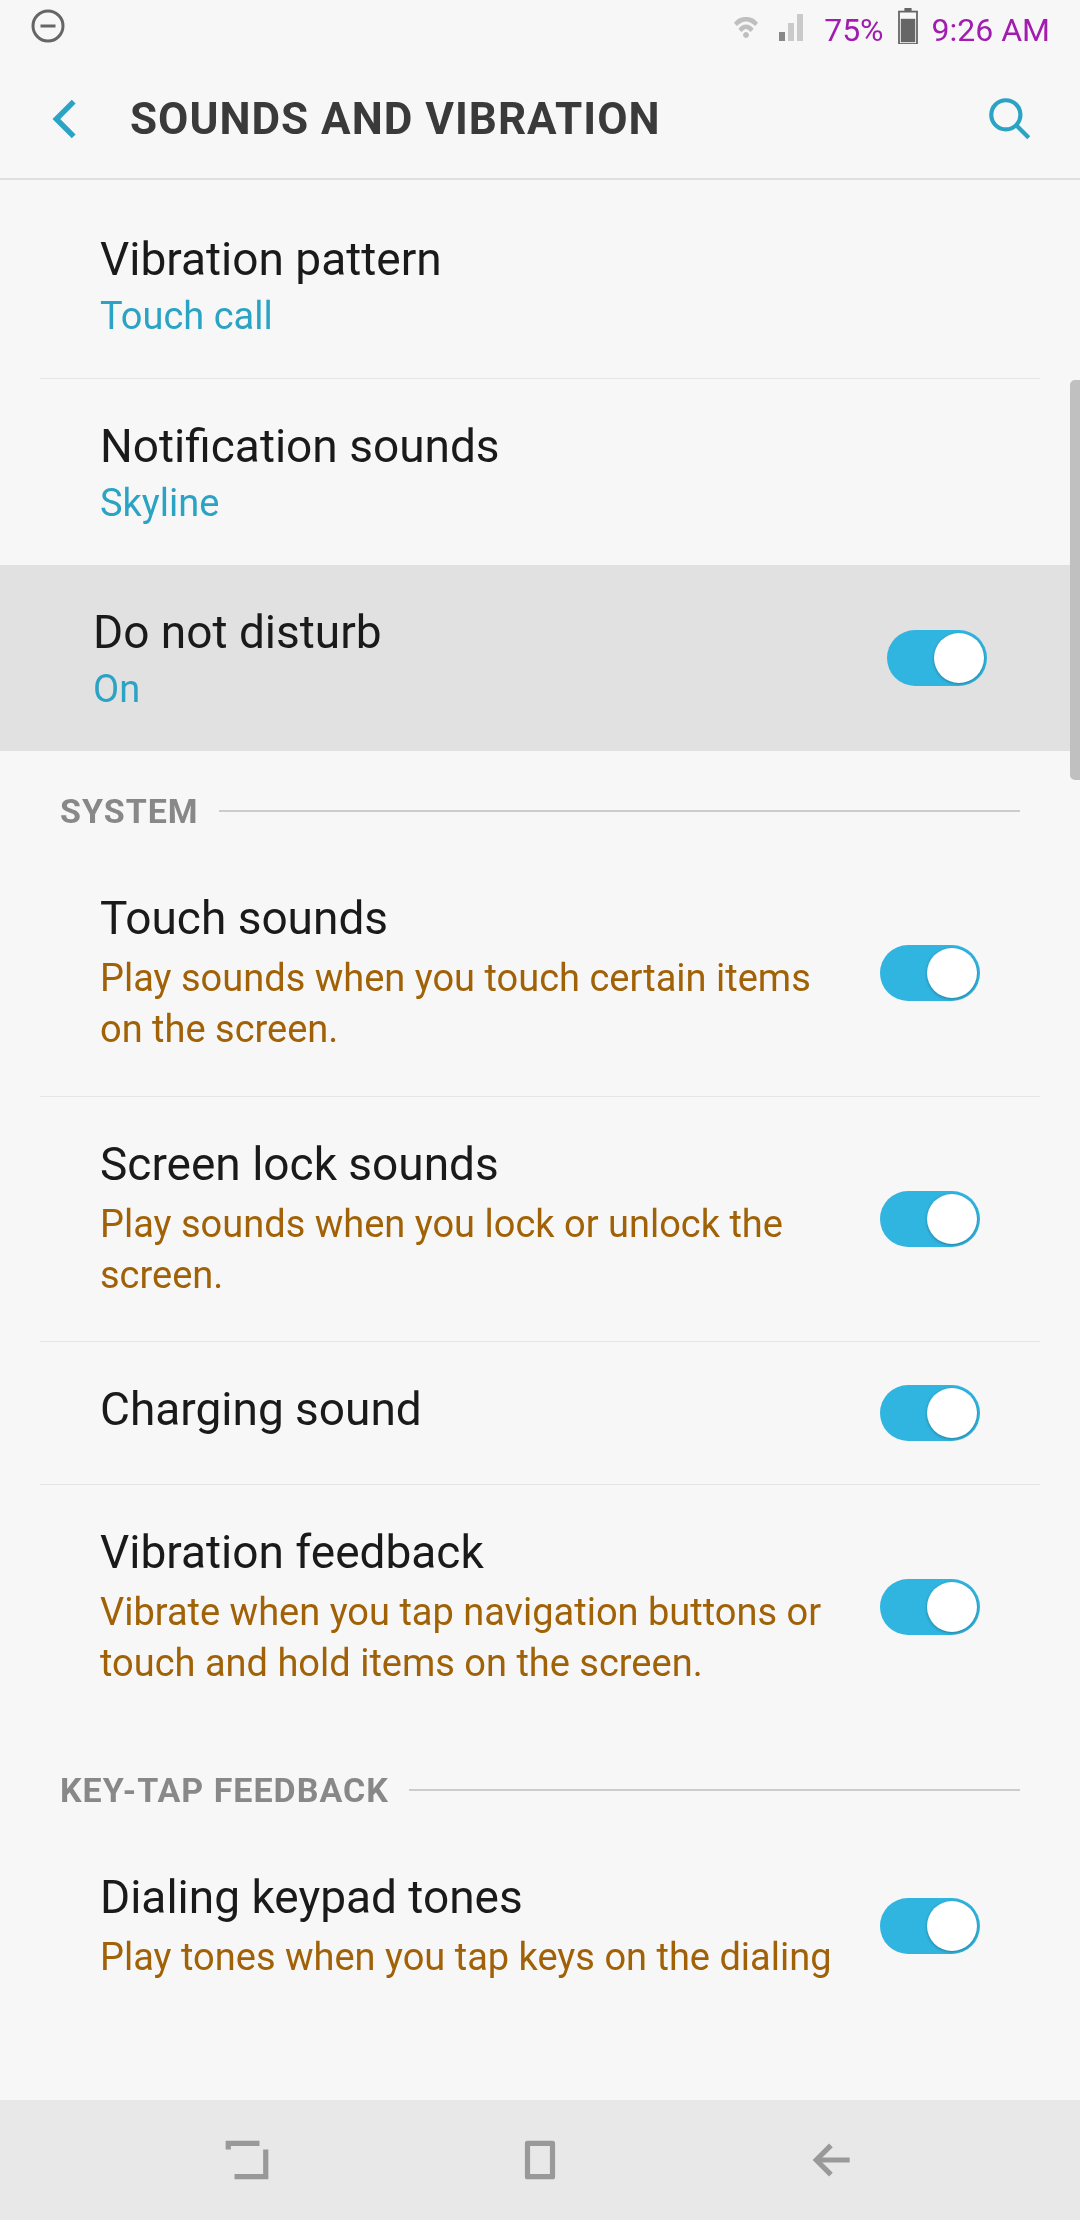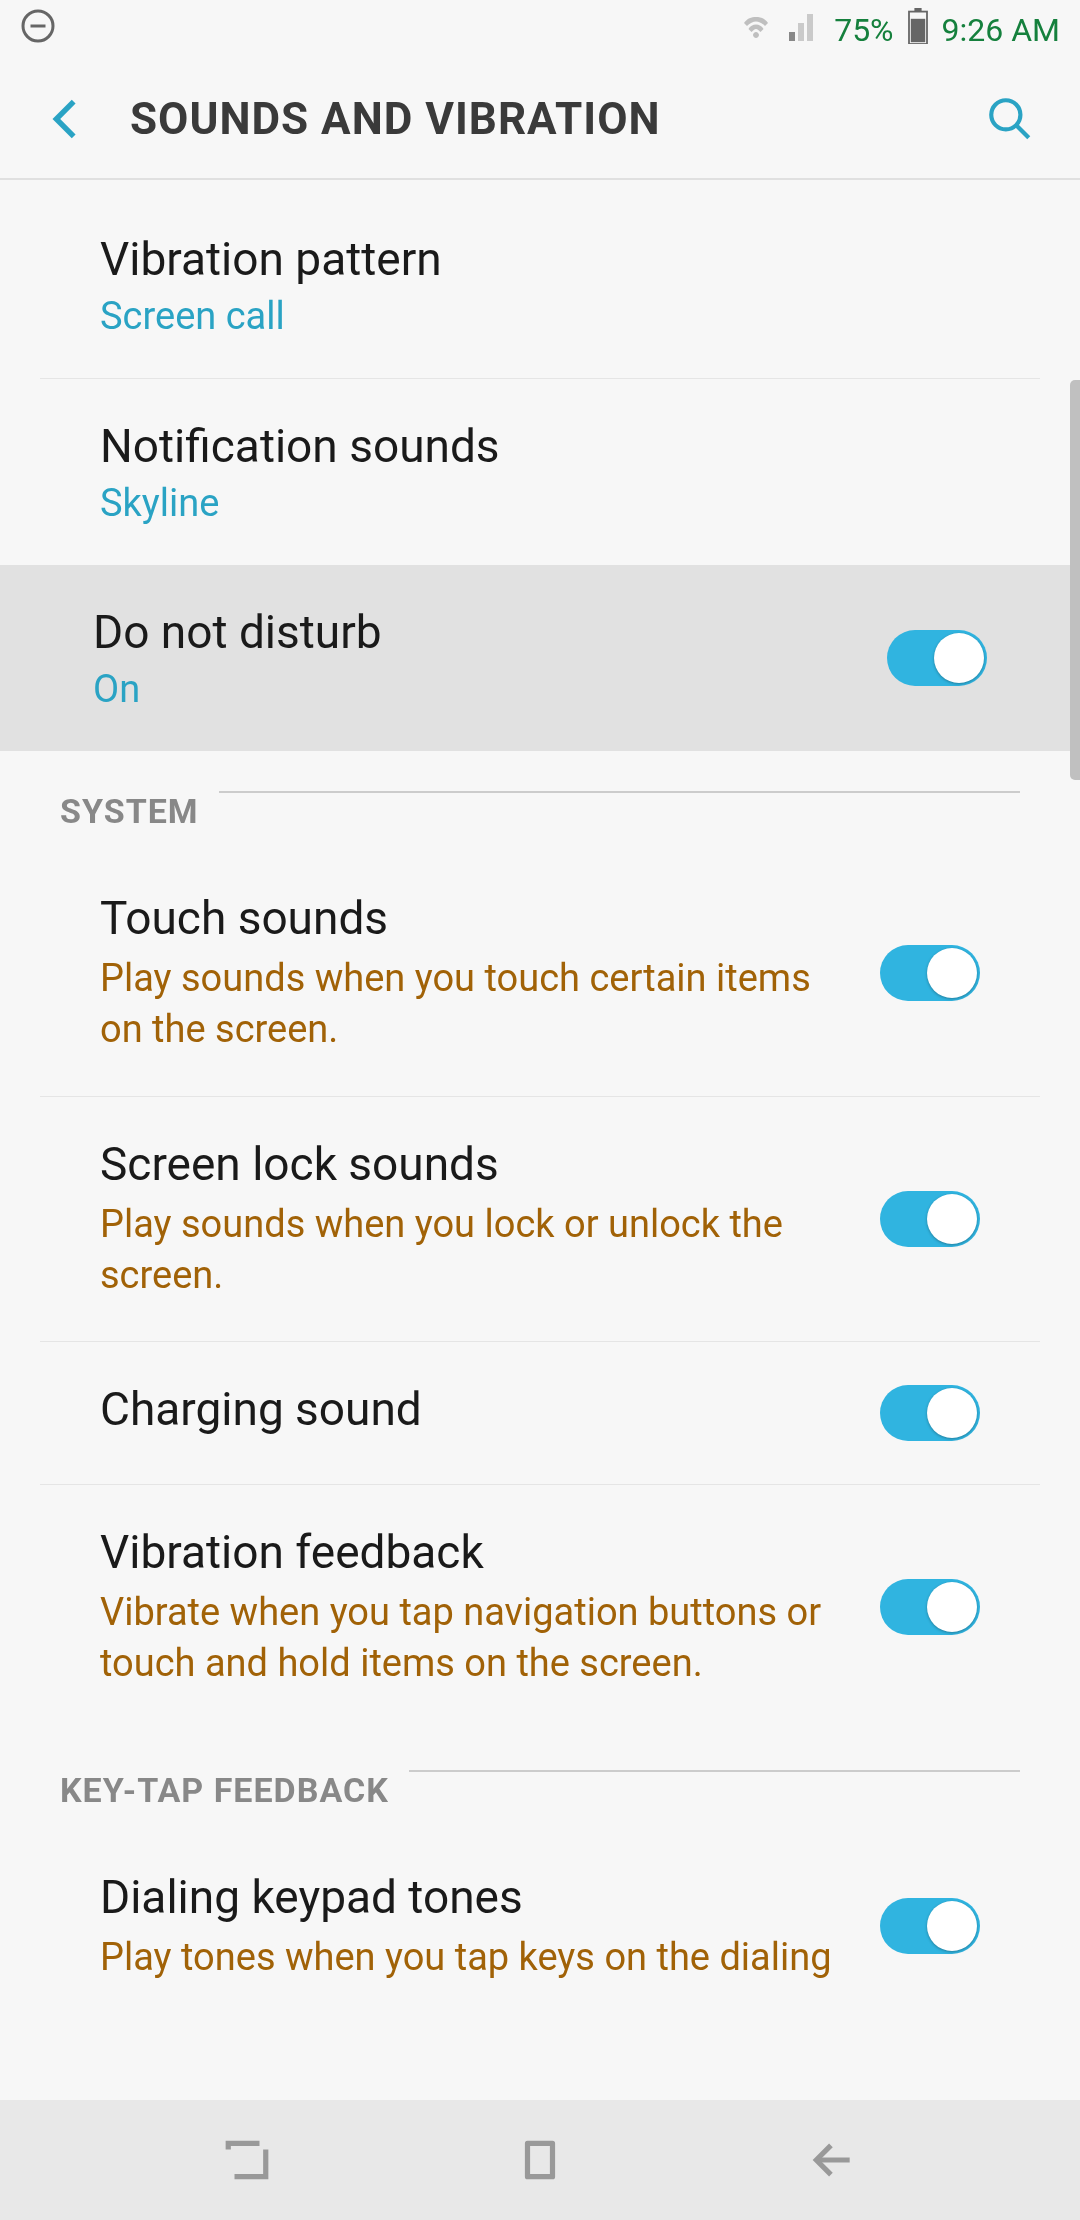--- a/index.html
+++ b/index.html
@@ -9,23 +9,23 @@
       background: #f7f7f7;
       font-family: -apple-system, 'Segoe UI', Roboto, sans-serif;
       overflow: hidden;
       position: relative;
     }
     .status-bar {
       height: 60px;
       display: flex;
       align-items: center;
       justify-content: space-between;
-      padding: 0 20px;
+      padding: 0 30px;
       font-size: 32px;
-      color: #15803d;
+      color: #a21caf;
     }
     .status-left { display: flex; align-items: center; }
     .status-right { display: flex; align-items: center; gap: 12px; }
     .header {
       height: 120px;
       display: flex;
       align-items: center;
       padding: 0 40px;
       background: #f7f7f7;
       border-bottom: 2px solid #e0e0e0;
@@ -83,21 +83,21 @@
       font-size: 38px;
       color: #2aa3c4;
     }
     .setting-desc {
       font-size: 38px;
       color: #a16207;
       line-height: 1.35;
     }
     .section-header {
       display: flex;
-      align-items: flex-start;
+      align-items: center;
       padding: 40px 60px 20px 60px;
       gap: 20px;
     }
     .section-label {
       font-size: 34px;
       font-weight: 700;
       color: #888;
       letter-spacing: 1px;
     }
     .section-line {
@@ -205,21 +205,21 @@
         <line x1="15" y1="15" x2="21" y2="21"></line>
       </svg>
   </div>
 </div>
 
 <div class="content">
 
   <div class="setting-item">
     <div class="setting-text">
       <div class="setting-title">Vibration pattern</div>
-      <div class="setting-value">Screen call</div>
+      <div class="setting-value">Touch call</div>
     </div>
   </div>
 
   <div class="setting-item no-border">
     <div class="setting-text">
       <div class="setting-title">Notification sounds</div>
       <div class="setting-value">Skyline</div>
     </div>
   </div>
 

